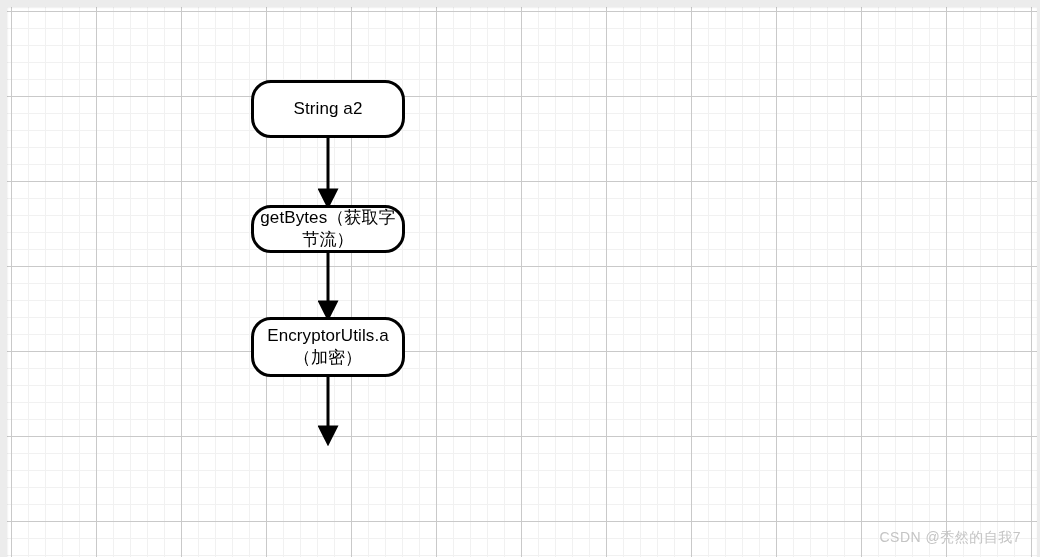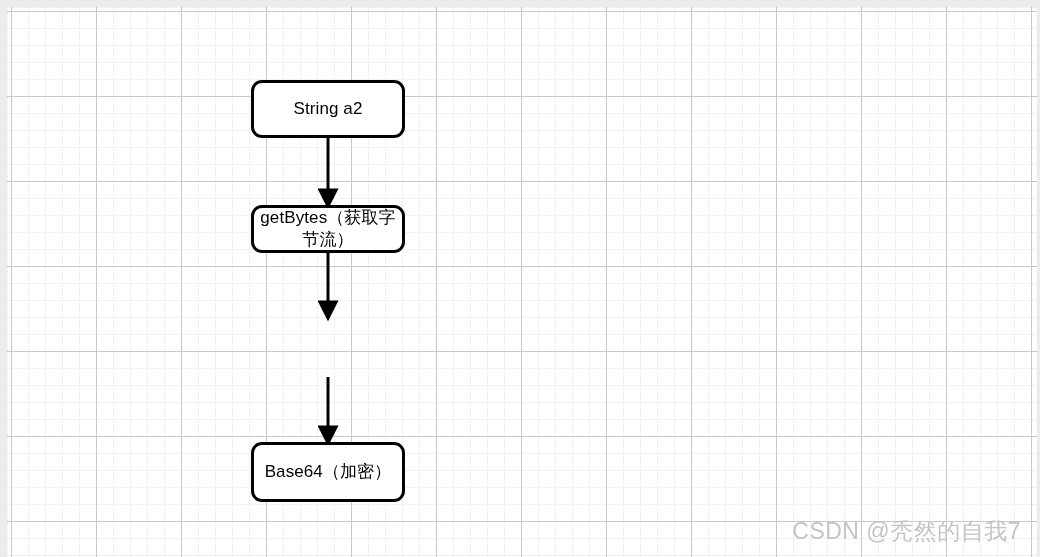--- a/index.html
+++ b/index.html
@@ -65,21 +65,21 @@
     left: 0; top: 0;
     width: 1030px;
     height: 552px;
   }
 
   .node {
     position: absolute;
     box-sizing: border-box;
     background: #ffffff;
     border: 3px solid #000000;
-    border-radius: 11px;
+    border-radius: 20px;
     display: flex;
     align-items: center;
     justify-content: center;
     text-align: center;
     color: #000000;
     font-size: 17px;
     line-height: 1.28;
     letter-spacing: 0.1px;
     padding: 2px 6px;
   }
@@ -105,21 +105,21 @@
     height: 552px;
     overflow: visible;
     pointer-events: none;
   }
 
   
   #watermark {
     position: absolute;
     right: 16px;
     bottom: 12px;
-    font-size: 23px;
+    font-size: 14px;
     color: #c4c4c4;
     letter-spacing: 0.5px;
     white-space: nowrap;
     user-select: none;
   }
 </style>
 </head>
 <body>
 
 <div id="app-frame">
@@ -151,23 +151,24 @@
       </svg>
 
       <div class="node" id="node-string-a2">
         <span class="node-label">String a2</span>
       </div>
 
       <div class="node" id="node-getbytes">
         <span class="node-label">getBytes（获取字节流）</span>
       </div>
 
+      <div class="node" id="node-encryptorutils">
+        <span class="node-label">EncryptorUtils.a
+（加密）</span>
+      </div>
 
-      <div class="node" id="node-base64">
-        <span class="node-label">Base64（加密）</span>
-      </div>
 
     </div>
 
     <div id="watermark">CSDN @秃然的自我7</div>
 
   </div>
 </div>
 
 </body></html>

